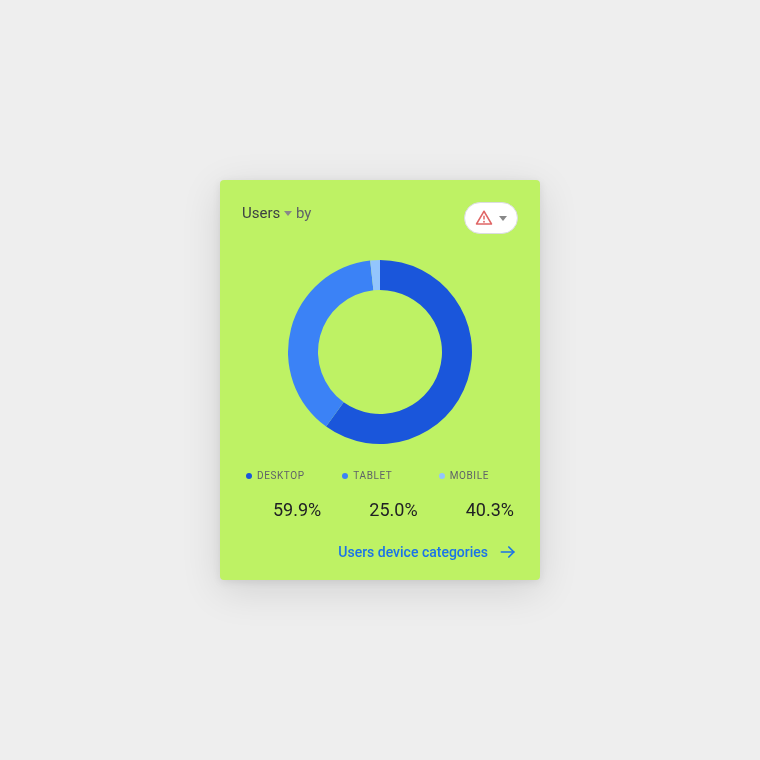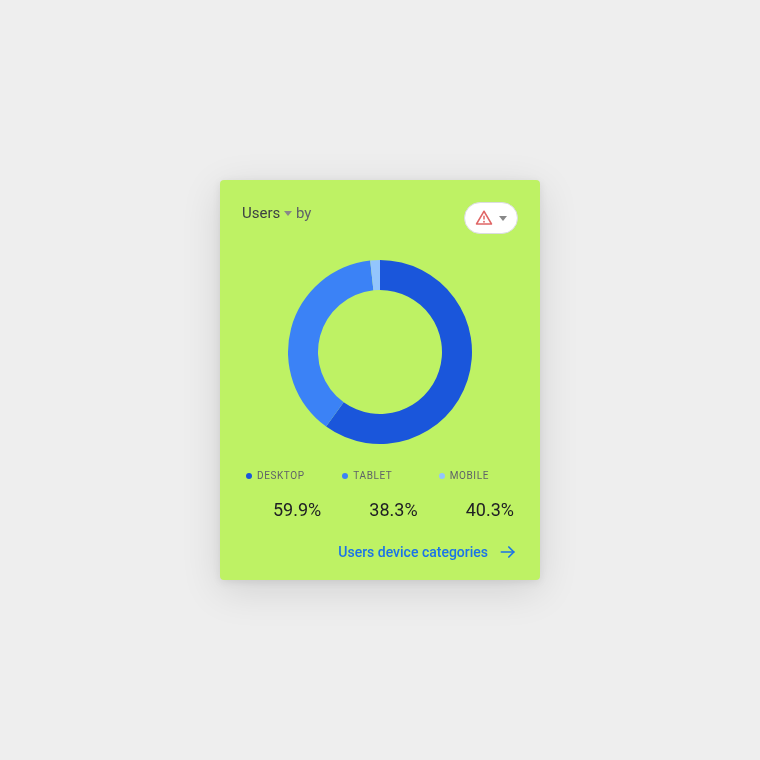--- a/index.html
+++ b/index.html
@@ -146,21 +146,21 @@
         <span class="dot" style="background:#1a56db"></span>
         <span>DESKTOP</span>
       </div>
       <div class="legend-value">59.9%</div>
     </div>
     <div class="legend-item">
       <div class="legend-label">
         <span class="dot" style="background:#3b82f6"></span>
         <span>TABLET</span>
       </div>
-      <div class="legend-value">38.3%</div>
+      <div class="legend-value">25.0%</div>
     </div>
     <div class="legend-item">
       <div class="legend-label">
         <span class="dot" style="background:#93c5fd"></span>
         <span>MOBILE</span>
       </div>
       <div class="legend-value">40.3%</div>
     </div>
   </div>
 

